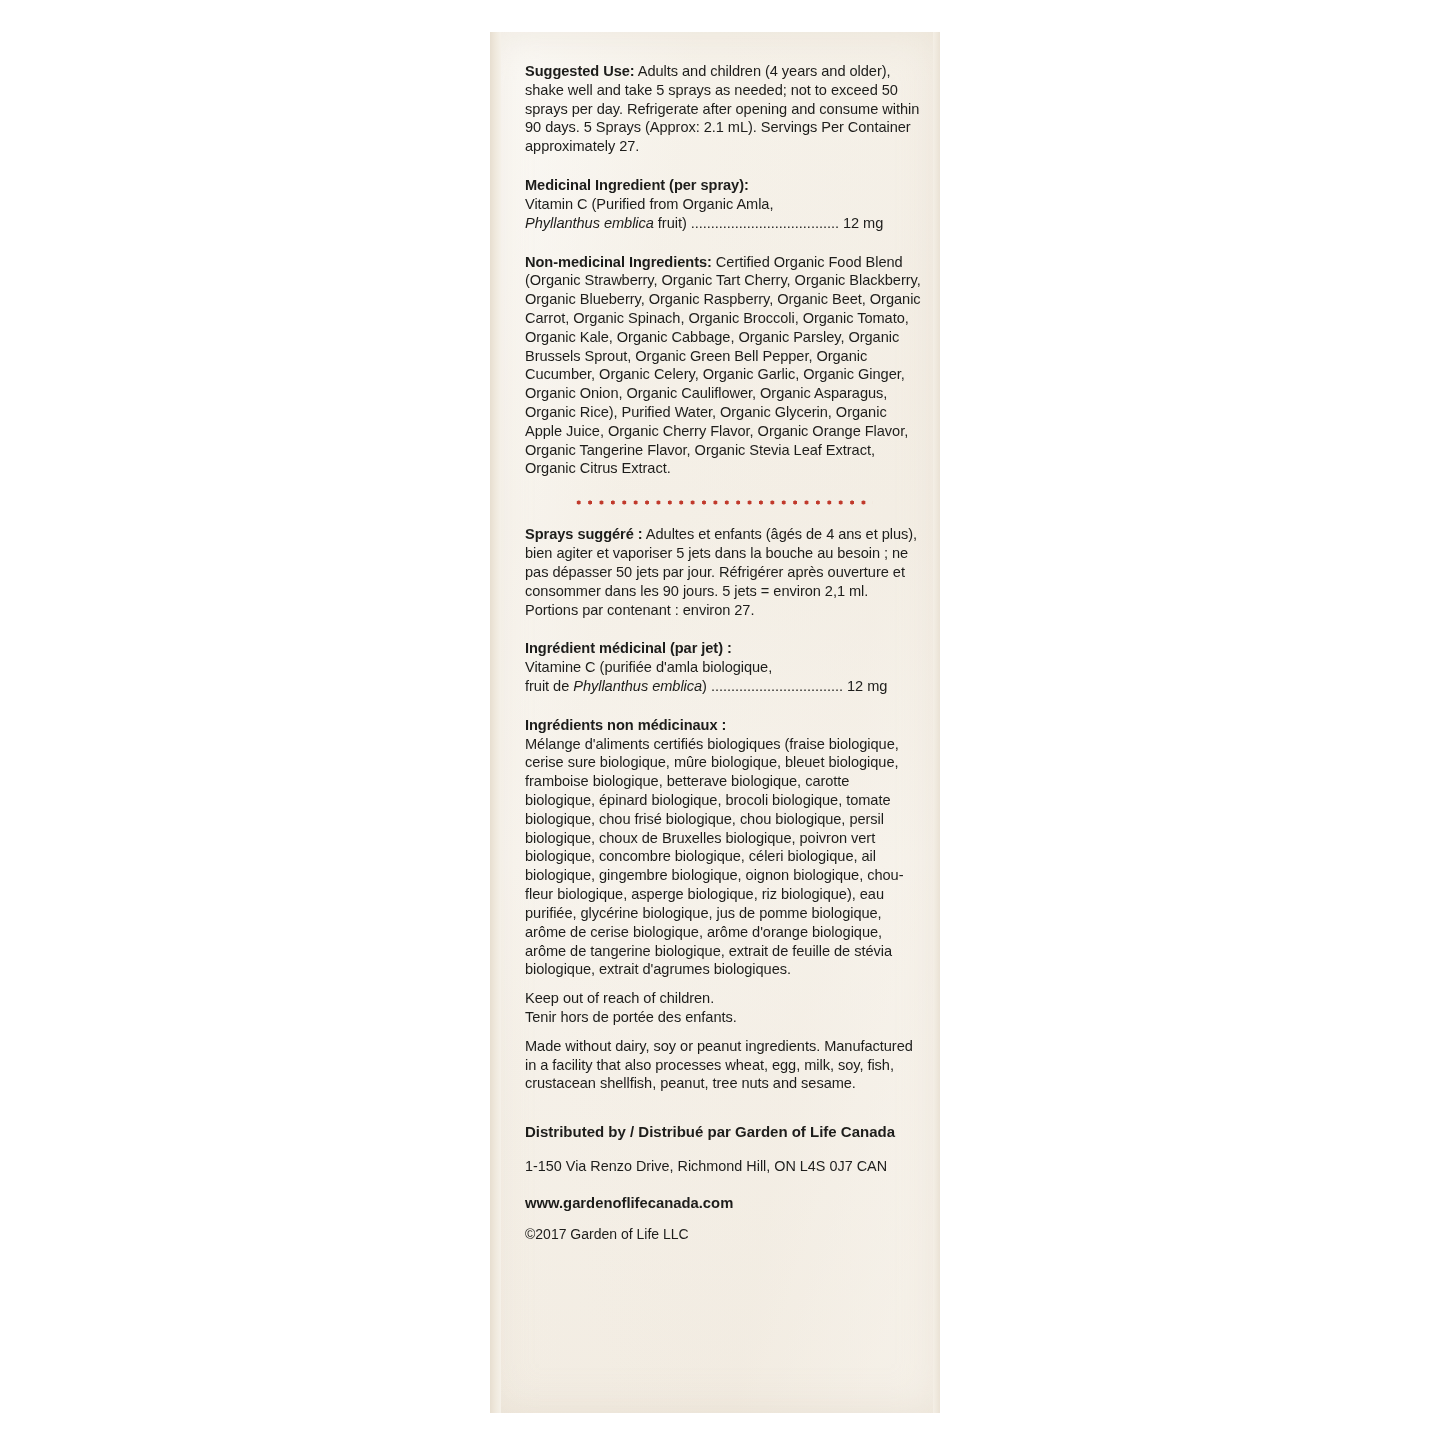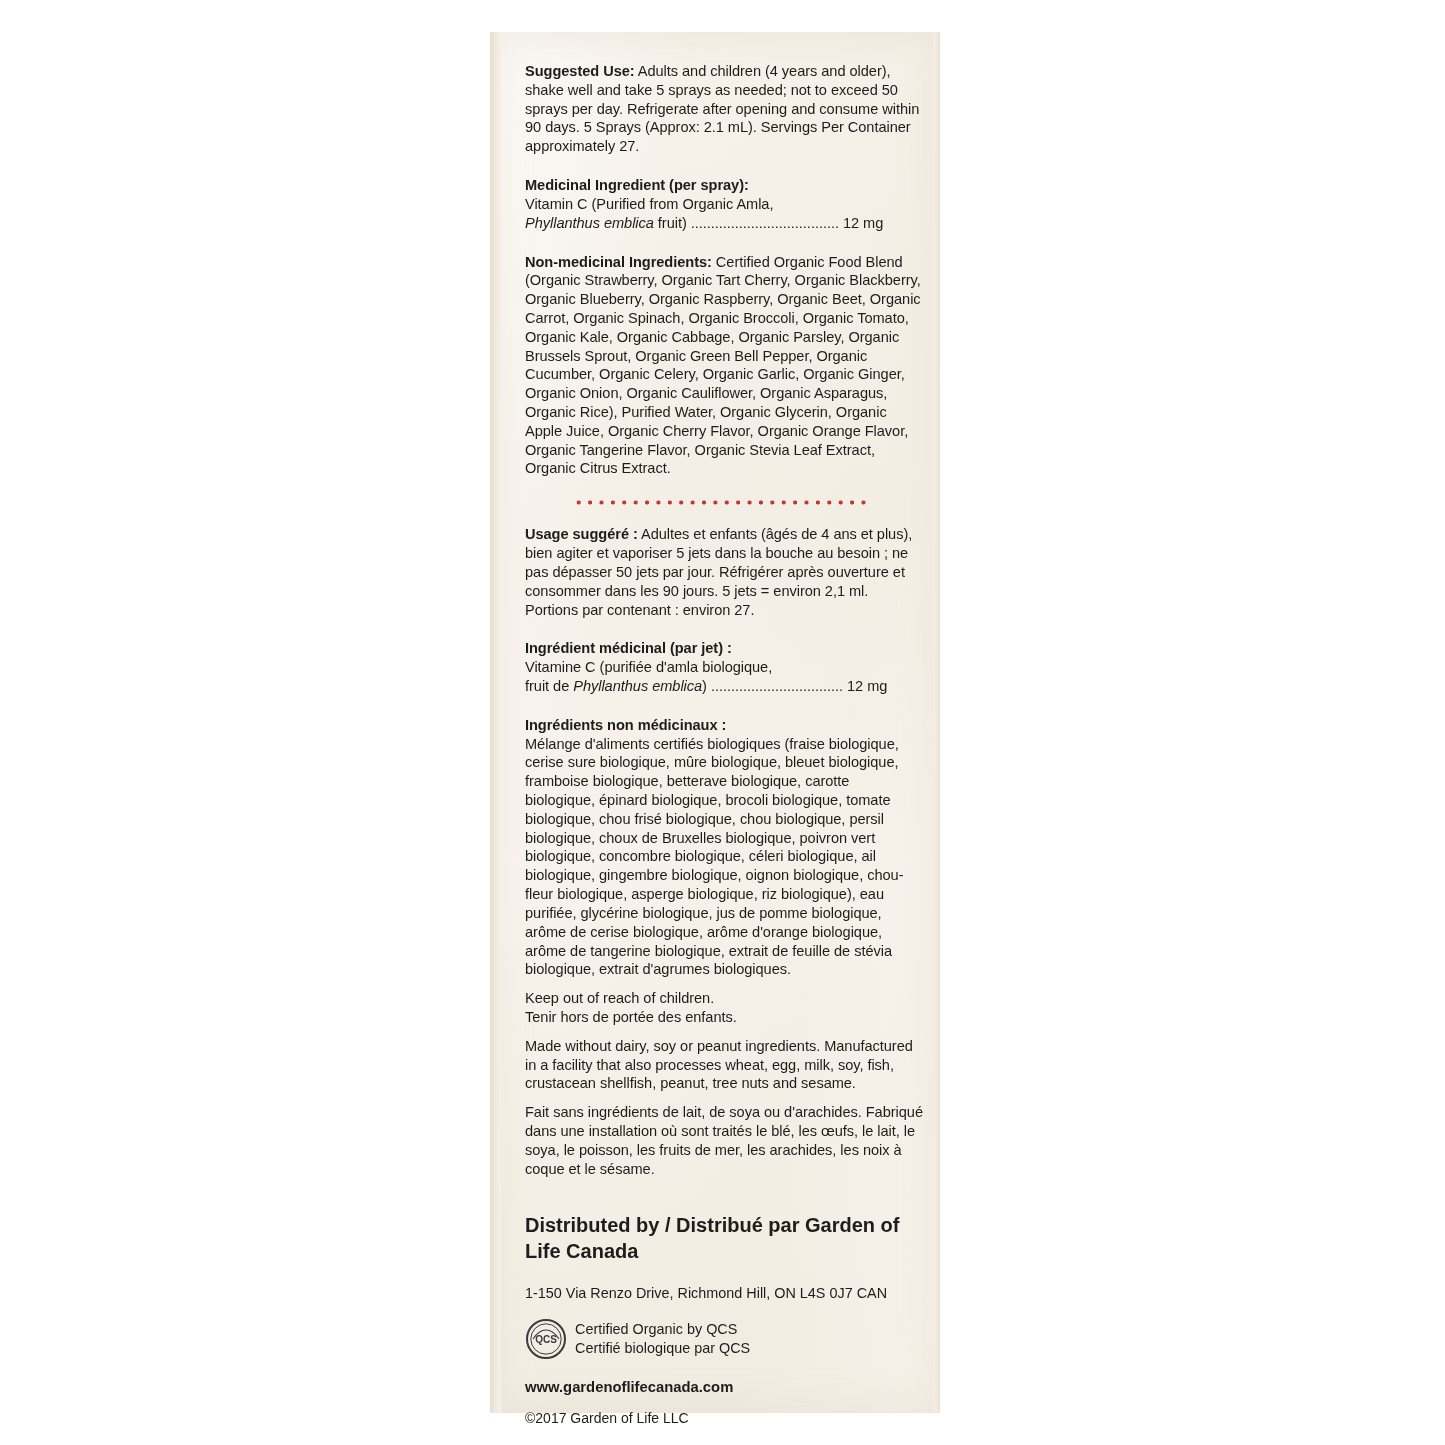--- a/index.html
+++ b/index.html
@@ -79,21 +79,21 @@
     width: 300px;
     height: 5px;
     background-image: radial-gradient(circle, #c0392b 0px, #c0392b 1.9px, rgba(0,0,0,0) 2.2px);
     background-size: 11.4px 5px;
     background-repeat: repeat-x;
   }
 
   .it { font-style: italic; }
 
   .footer-title {
-    font-size: 20px;
+    font-size: 15px;
     font-weight: bold;
     line-height: 1.3;
   }
   .footer-line {
     font-size: 14.4px;
     line-height: 1.32;
   }
 
   .cert-row {
     display: flex;
@@ -132,55 +132,40 @@
       <p class="blk"><b>Suggested Use:</b><span> Adults and children (4 years and older), shake well and take 5 sprays as needed; not to exceed 50 sprays per day. Refrigerate after opening and consume within 90 days. 5 Sprays (Approx: 2.1 mL). Servings Per Container approximately 27.</span></p>
 
       <p class="blk gap-sm"><b>Medicinal Ingredient (per spray):</b></p>
       <p class="blk">Vitamin C (Purified from Organic Amla,</p>
       <p class="blk"><span class="it">Phyllanthus emblica</span><span> fruit) ..................................... 12 mg</span></p>
 
       <p class="blk gap-sm"><b>Non-medicinal Ingredients:</b><span> Certified Organic Food Blend (Organic Strawberry, Organic Tart Cherry, Organic Blackberry, Organic Blueberry, Organic Raspberry, Organic Beet, Organic Carrot, Organic Spinach, Organic Broccoli, Organic Tomato, Organic Kale, Organic Cabbage, Organic Parsley, Organic Brussels Sprout, Organic Green Bell Pepper, Organic Cucumber, Organic Celery, Organic Garlic, Organic Ginger, Organic Onion, Organic Cauliflower, Organic Asparagus, Organic Rice), Purified Water, Organic Glycerin, Organic Apple Juice, Organic Cherry Flavor, Organic Orange Flavor, Organic Tangerine Flavor, Organic Stevia Leaf Extract, Organic Citrus Extract.</span></p>
 
       <div class="dots"></div>
 
-      <p class="blk"><b>Usage suggéré :</b><span> Adultes et enfants (âgés de 4 ans et plus), bien agiter et vaporiser 5 jets dans la bouche au besoin ; ne pas dépasser 50 jets par jour. Réfrigérer après ouverture et consommer dans les 90 jours. 5 jets = environ 2,1 ml. Portions par contenant : environ 27.</span></p>
+      <p class="blk"><b>Sprays suggéré :</b><span> Adultes et enfants (âgés de 4 ans et plus), bien agiter et vaporiser 5 jets dans la bouche au besoin ; ne pas dépasser 50 jets par jour. Réfrigérer après ouverture et consommer dans les 90 jours. 5 jets = environ 2,1 ml. Portions par contenant : environ 27.</span></p>
 
       <p class="blk gap-sm"><b>Ingrédient médicinal (par jet) :</b></p>
       <p class="blk">Vitamine C (purifiée d'amla biologique,</p>
       <p class="blk"><span>fruit de </span><span class="it">Phyllanthus emblica</span><span>) ................................. 12 mg</span></p>
 
       <p class="blk gap-sm"><b>Ingrédients non médicinaux :</b></p>
       <p class="blk">Mélange d'aliments certifiés biologiques (fraise biologique, cerise sure biologique, mûre biologique, bleuet biologique, framboise biologique, betterave biologique, carotte biologique, épinard biologique, brocoli biologique, tomate biologique, chou frisé biologique, chou biologique, persil biologique, choux de Bruxelles biologique, poivron vert biologique, concombre biologique, céleri biologique, ail biologique, gingembre biologique, oignon biologique, chou-fleur biologique, asperge biologique, riz biologique), eau purifiée, glycérine biologique, jus de pomme biologique, arôme de cerise biologique, arôme d'orange biologique, arôme de tangerine biologique, extrait de feuille de stévia biologique, extrait d'agrumes biologiques.</p>
 
       <p class="blk gap-md">Keep out of reach of children.</p>
       <p class="blk">Tenir hors de portée des enfants.</p>
 
       <p class="blk gap-md">Made without dairy, soy or peanut ingredients. Manufactured in a facility that also processes wheat, egg, milk, soy, fish, crustacean shellfish, peanut, tree nuts and sesame.</p>
 
-      <p class="blk gap-md">Fait sans ingrédients de lait, de soya ou d'arachides. Fabriqué dans une installation où sont traités le blé, les œufs, le lait, le soya, le poisson, les fruits de mer, les arachides, les noix à coque et le sésame.</p>
 
       <div class="divider-space"></div>
 
       <p class="footer-title">Distributed by / Distribué par Garden of Life Canada</p>
       <p class="footer-line">1-150 Via Renzo Drive, Richmond Hill, ON L4S 0J7 CAN</p>
 
-      <div class="cert-row">
-        <div class="qcs-badge">
-          <svg viewBox="0 0 42 42" width="42" height="42" aria-hidden="true">
-            <circle cx="21" cy="21" r="19" fill="none" stroke="#3b3b39" stroke-width="2"></circle>
-            <circle cx="21" cy="21" r="15.2" fill="none" stroke="#3b3b39" stroke-width="1"></circle>
-            <path d="M8 21 q6 -9 13 -9 q7 0 13 9" fill="none" stroke="#3b3b39" stroke-width="1.1"></path>
-            <text x="21" y="25" font-family="Liberation Sans, sans-serif" font-size="10" font-weight="bold" fill="#3b3b39" text-anchor="middle">QCS</text>
-          </svg>
-        </div>
-        <div class="cert-text">
-          <div>Certified Organic by QCS</div>
-          <div>Certifié biologique par QCS</div>
-        </div>
-      </div>
 
 
       <p class="site">www.gardenoflifecanada.com</p>
       <p class="copy">©2017 Garden of Life LLC</p>
 
     </div>
   </div>
 </div>
 
 </body></html>

